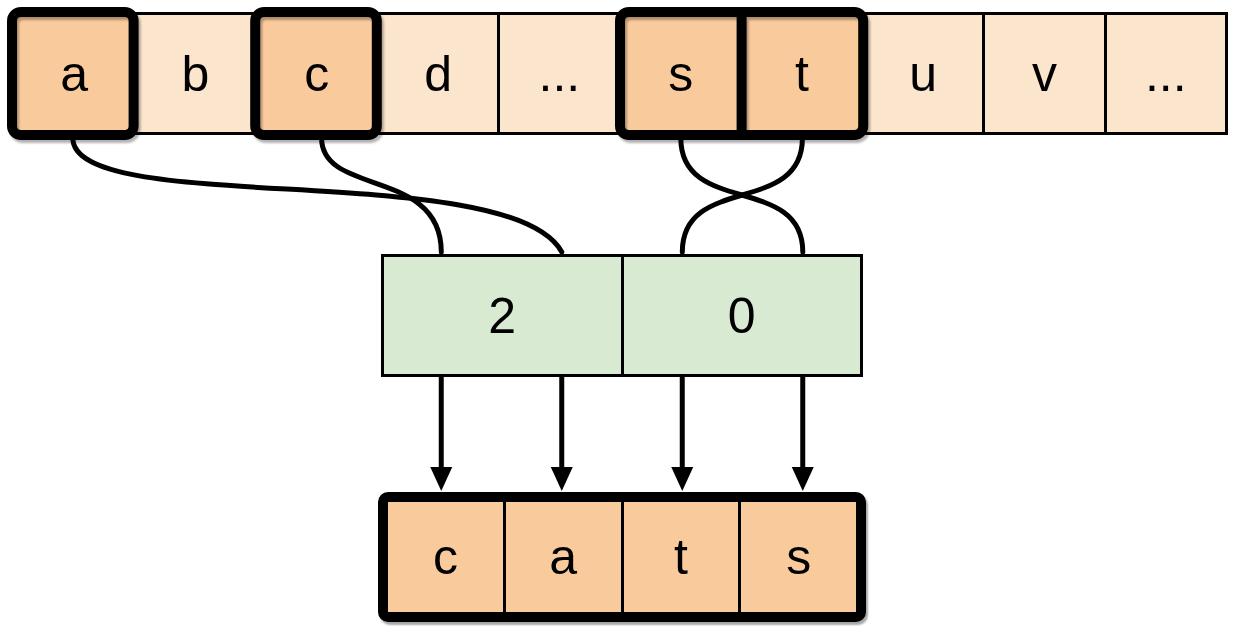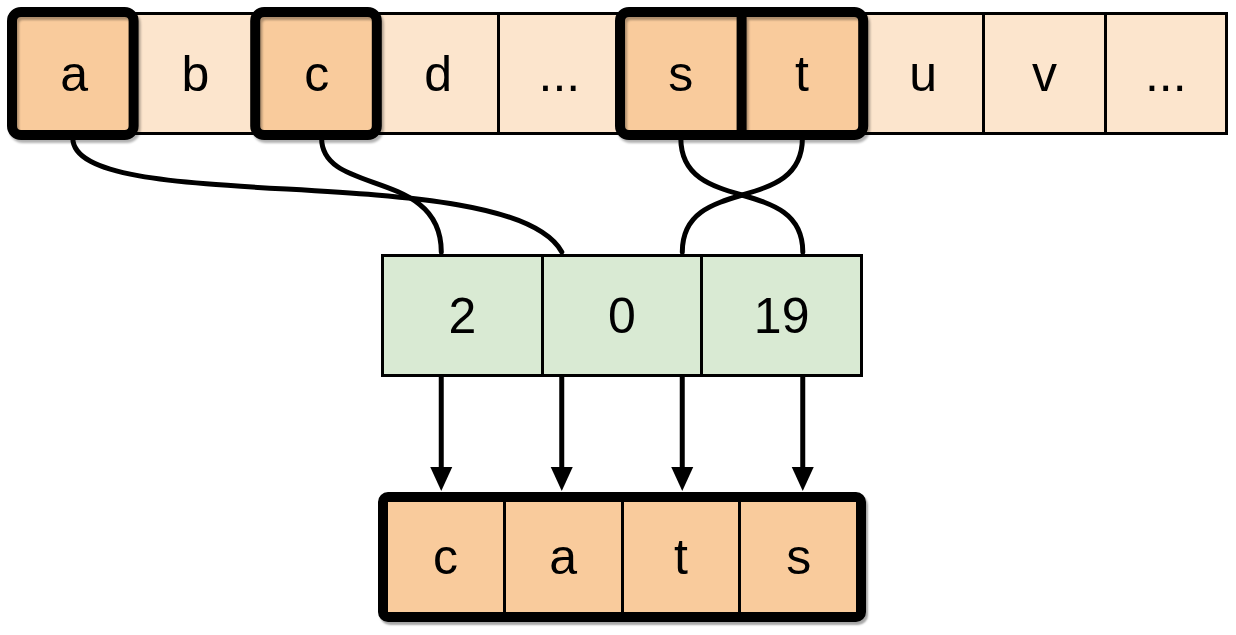--- a/index.html
+++ b/index.html
@@ -74,21 +74,20 @@
     <div class="cell hl">s</div>
     <div class="cell hl">t</div>
     <div class="cell">u</div>
     <div class="cell">v</div>
     <div class="cell">...</div>
   </div>
 
   <div class="row index-row">
     <div class="cell">2</div>
     <div class="cell">0</div>
-    <div class="cell">19</div>
   </div>
 
   <div class="row output-row">
     <div class="cell">c</div>
     <div class="cell">a</div>
     <div class="cell">t</div>
     <div class="cell">s</div>
   </div>
 
   <svg class="overlay" viewBox="0 0 1236 635">

